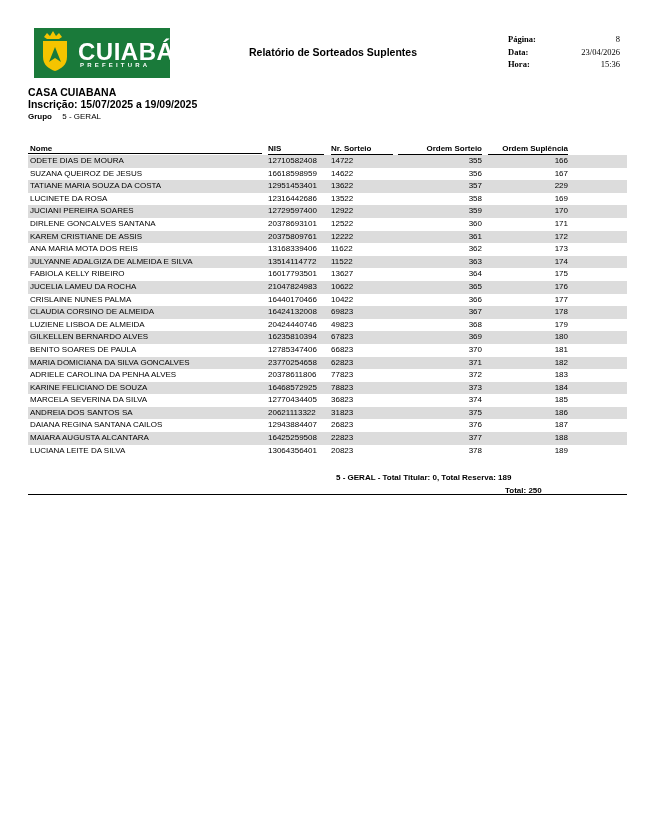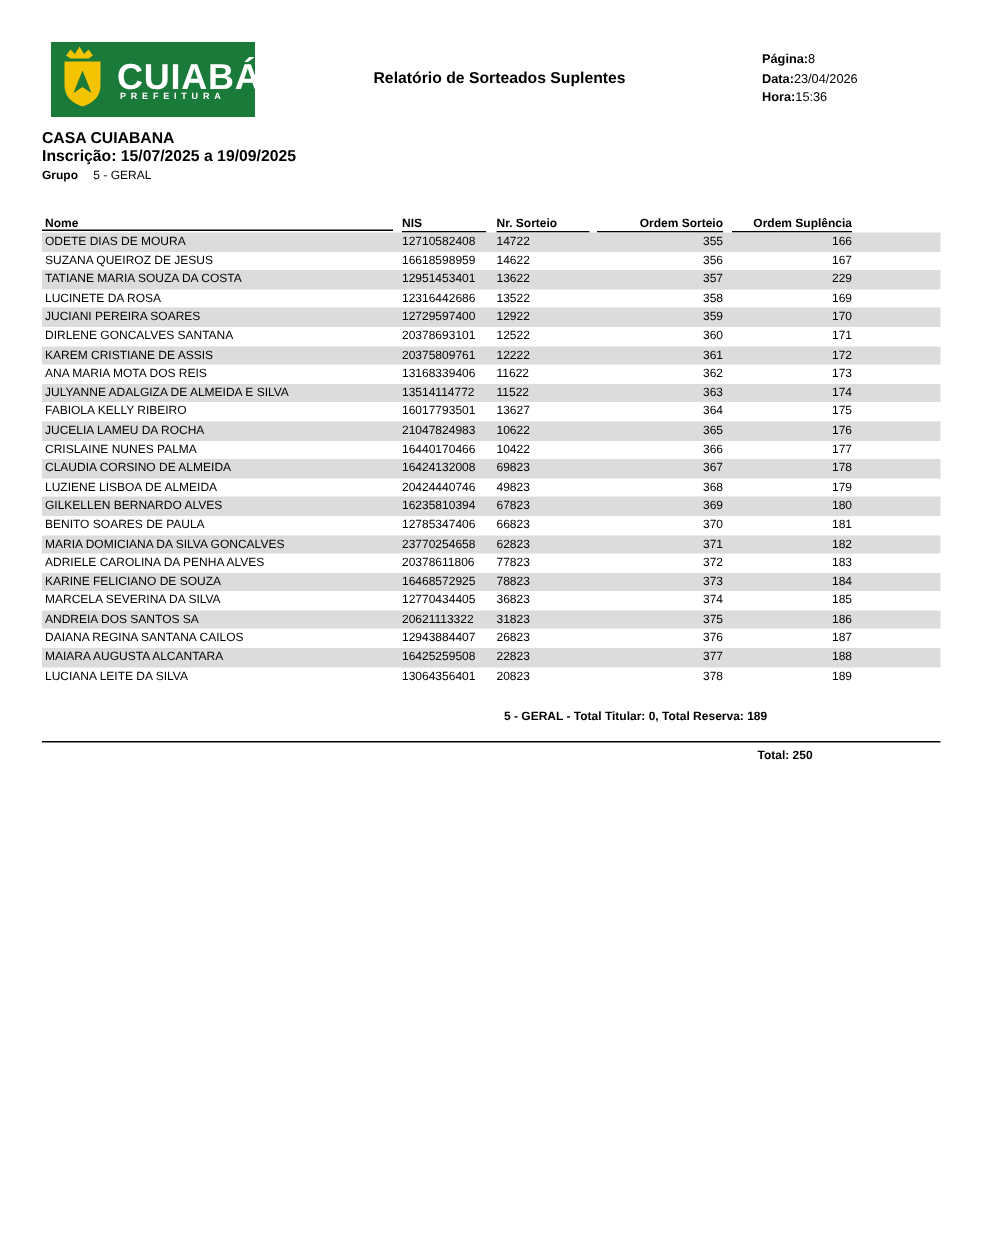--- a/index.html
+++ b/index.html
@@ -7,21 +7,21 @@
            font-family: "Liberation Sans", sans-serif; color: #000; }
     .logo { position: absolute; left: 34px; top: 28px; width: 136px; height: 50px;
             background: #1a7a3a; }
     .logo svg { position: absolute; left: 0; top: 0; }
     .logo .brand { position: absolute; left: 44px; top: 10px; font-weight: bold;
                    font-size: 24px; color: #ffffff; letter-spacing: 0.5px; }
     .logo .sub { position: absolute; left: 46px; top: 34px; font-weight: bold;
                  font-size: 6px; color: #ffffff; letter-spacing: 3.2px; }
     .report-title { position: absolute; left: 249px; top: 46px; font-size: 10.5px; font-weight: bold; }
     .meta { position: absolute; left: 508px; top: 34px; width: 112px; font-size: 8.5px; }
-    .meta-row { display: flex; height: 12.5px; }
+    .meta-row { display: flex; justify-content: space-between; height: 12.5px; font-family: Liberation Serif, serif; }
     .meta-row .lbl { font-weight: bold; }
     .org { position: absolute; left: 28px; top: 86px; font-size: 10.5px; font-weight: bold; }
     .period { position: absolute; left: 28px; top: 98px; font-size: 10.5px; font-weight: bold; }
     .group { position: absolute; left: 28px; top: 112px; font-size: 8px; }
     .group .lbl { font-weight: bold; margin-right: 8px; }
 
     .thead { position: absolute; top: 144px; left: 0; width: 654px; height: 12px; font-size: 8px; font-weight: bold; }
     .th { position: absolute; top: 0; height: 10px; border-bottom: 1.5px solid #000; line-height: 9px; }
     .th.right { text-align: right; }
     .tbody { position: absolute; top: 155px; left: 28px; width: 599px; font-size: 8px; }
@@ -29,21 +29,21 @@
     .tr.shade { background: #dcdcdc; }
     .td { position: absolute; top: 0; white-space: nowrap; }
     .c-nome { left: 2px; }
     .c-nis { left: 240px; }
     .c-nr { left: 303px; }
     .c-os { left: 370px; width: 84px; text-align: right; }
     .c-osup { left: 460px; width: 80px; text-align: right; }
 
     .summary { position: absolute; left: 336px; top: 473px; font-size: 8px; font-weight: bold; }
     .hr { position: absolute; left: 28px; top: 494px; width: 599px; border-top: 1.5px solid #000; }
-    .total { position: absolute; left: 505px; top: 499px; font-size: 8px; font-weight: bold; }
+    .total { position: absolute; left: 505px; top: 486px; font-size: 8px; font-weight: bold; }
   </style>
 </head>
 <body>
 
 <div class="logo">
   <svg width="44" height="50" viewBox="0 0 44 50">
     <path d="M10 9 l3 -4 l3 3 l3 -5 l3 5 l3 -3 l3 4 l-3 2 h-12 z" fill="#f5c400"></path>
     <path d="M9 13 h24 v16 c0 8 -6 12 -12 14 c-6 -2 -12 -6 -12 -14 z" fill="#f5c400"></path>
     <path d="M21 19 l6 15 l-6 -4 l-6 4 z" fill="#1a7a3a"></path>
   </svg>

